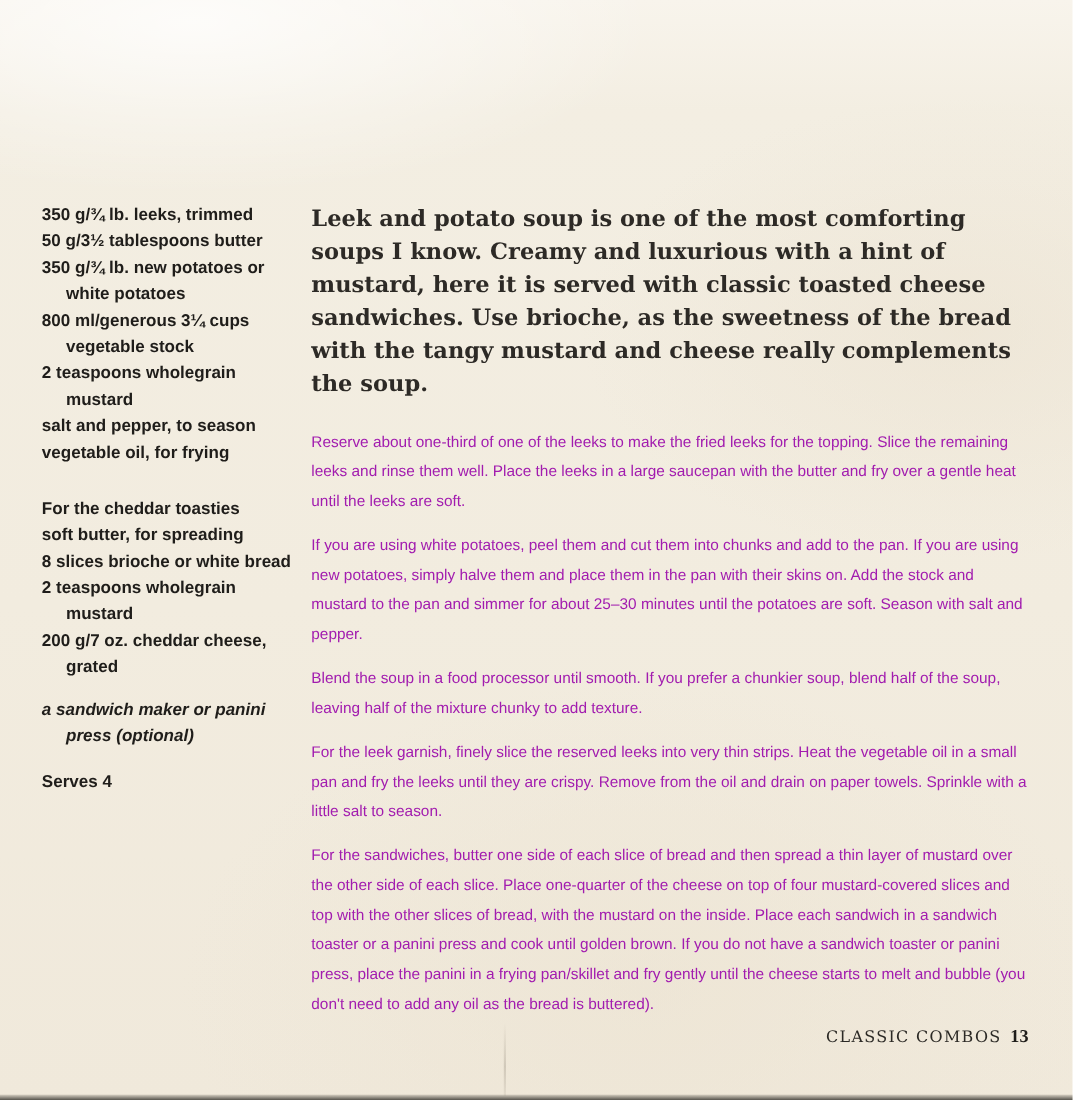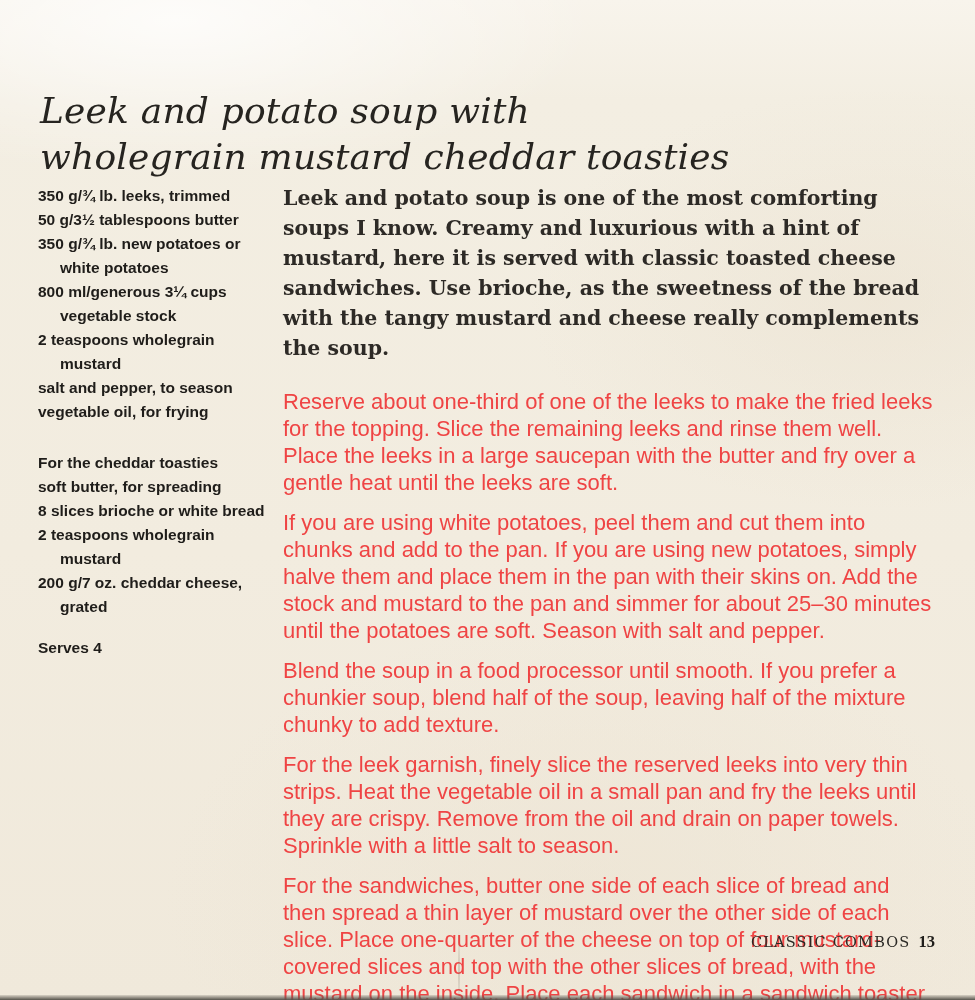--- a/index.html
+++ b/index.html
@@ -90,23 +90,23 @@
   }
   .intro {
     font-family: "DejaVu Serif", "Liberation Serif", serif;
     font-size: 20.5px;
     line-height: 30px;
     color: #2d2a26;
     margin: 0 0 25px 0;
     font-weight: bold;
   }
   .method p {
-    font-size: 22px;
+    font-size: 14px;
     line-height: 27px;
-    color: #ef4444;
+    color: #a21caf;
     margin: 0 0 13px 0;
   }
   .method p:last-child { margin-bottom: 0; }
 
   .footer {
     position: absolute;
     right: 40px;
     top: 900px;
     display: flex;
     align-items: baseline;
@@ -124,40 +124,37 @@
     font-size: 16.5px;
     color: #1f1d1a;
     margin-top: 32px;
   }
 </style>
 </head>
 <body>
 
 <div class="page">
 
-  <h1 class="title">
-    <span class="line">Leek and potato soup with</span>
-    <span class="line">wholegrain mustard cheddar toasties</span>
-  </h1>
 
   <div class="ingredients">
     <div class="ing">350 g/¾ lb. leeks, trimmed</div>
     <div class="ing">50 g/3½ tablespoons butter</div>
     <div class="ing">350 g/¾ lb. new potatoes or white potatoes</div>
     <div class="ing">800 ml/generous 3¼ cups vegetable stock</div>
     <div class="ing">2 teaspoons wholegrain mustard</div>
     <div class="ing">salt and pepper, to season</div>
     <div class="ing">vegetable oil, for frying</div>
 
     <div class="ing ing-heading">For the cheddar toasties</div>
     <div class="ing">soft butter, for spreading</div>
     <div class="ing">8 slices brioche or white bread</div>
     <div class="ing">2 teaspoons wholegrain mustard</div>
     <div class="ing">200 g/7 oz. cheddar cheese, grated</div>
 
+    <div class="equipment">a sandwich maker or panini press (optional)</div>
 
     <div class="serves">Serves 4</div>
   </div>
 
   <div class="main-col">
     <p class="intro">Leek and potato soup is one of the most comforting soups I know. Creamy and luxurious with a hint of mustard, here it is served with classic toasted cheese sandwiches. Use brioche, as the sweetness of the bread with the tangy mustard and cheese really complements the soup.</p>
     <div class="method">
       <p>Reserve about one-third of one of the leeks to make the fried leeks for the topping. Slice the remaining leeks and rinse them well. Place the leeks in a large saucepan with the butter and fry over a gentle heat until the leeks are soft.</p>
       <p>If you are using white potatoes, peel them and cut them into chunks and add to the pan. If you are using new potatoes, simply halve them and place them in the pan with their skins on. Add the stock and mustard to the pan and simmer for about 25–30 minutes until the potatoes are soft. Season with salt and pepper.</p>
       <p>Blend the soup in a food processor until smooth. If you prefer a chunkier soup, blend half of the soup, leaving half of the mixture chunky to add texture.</p>

